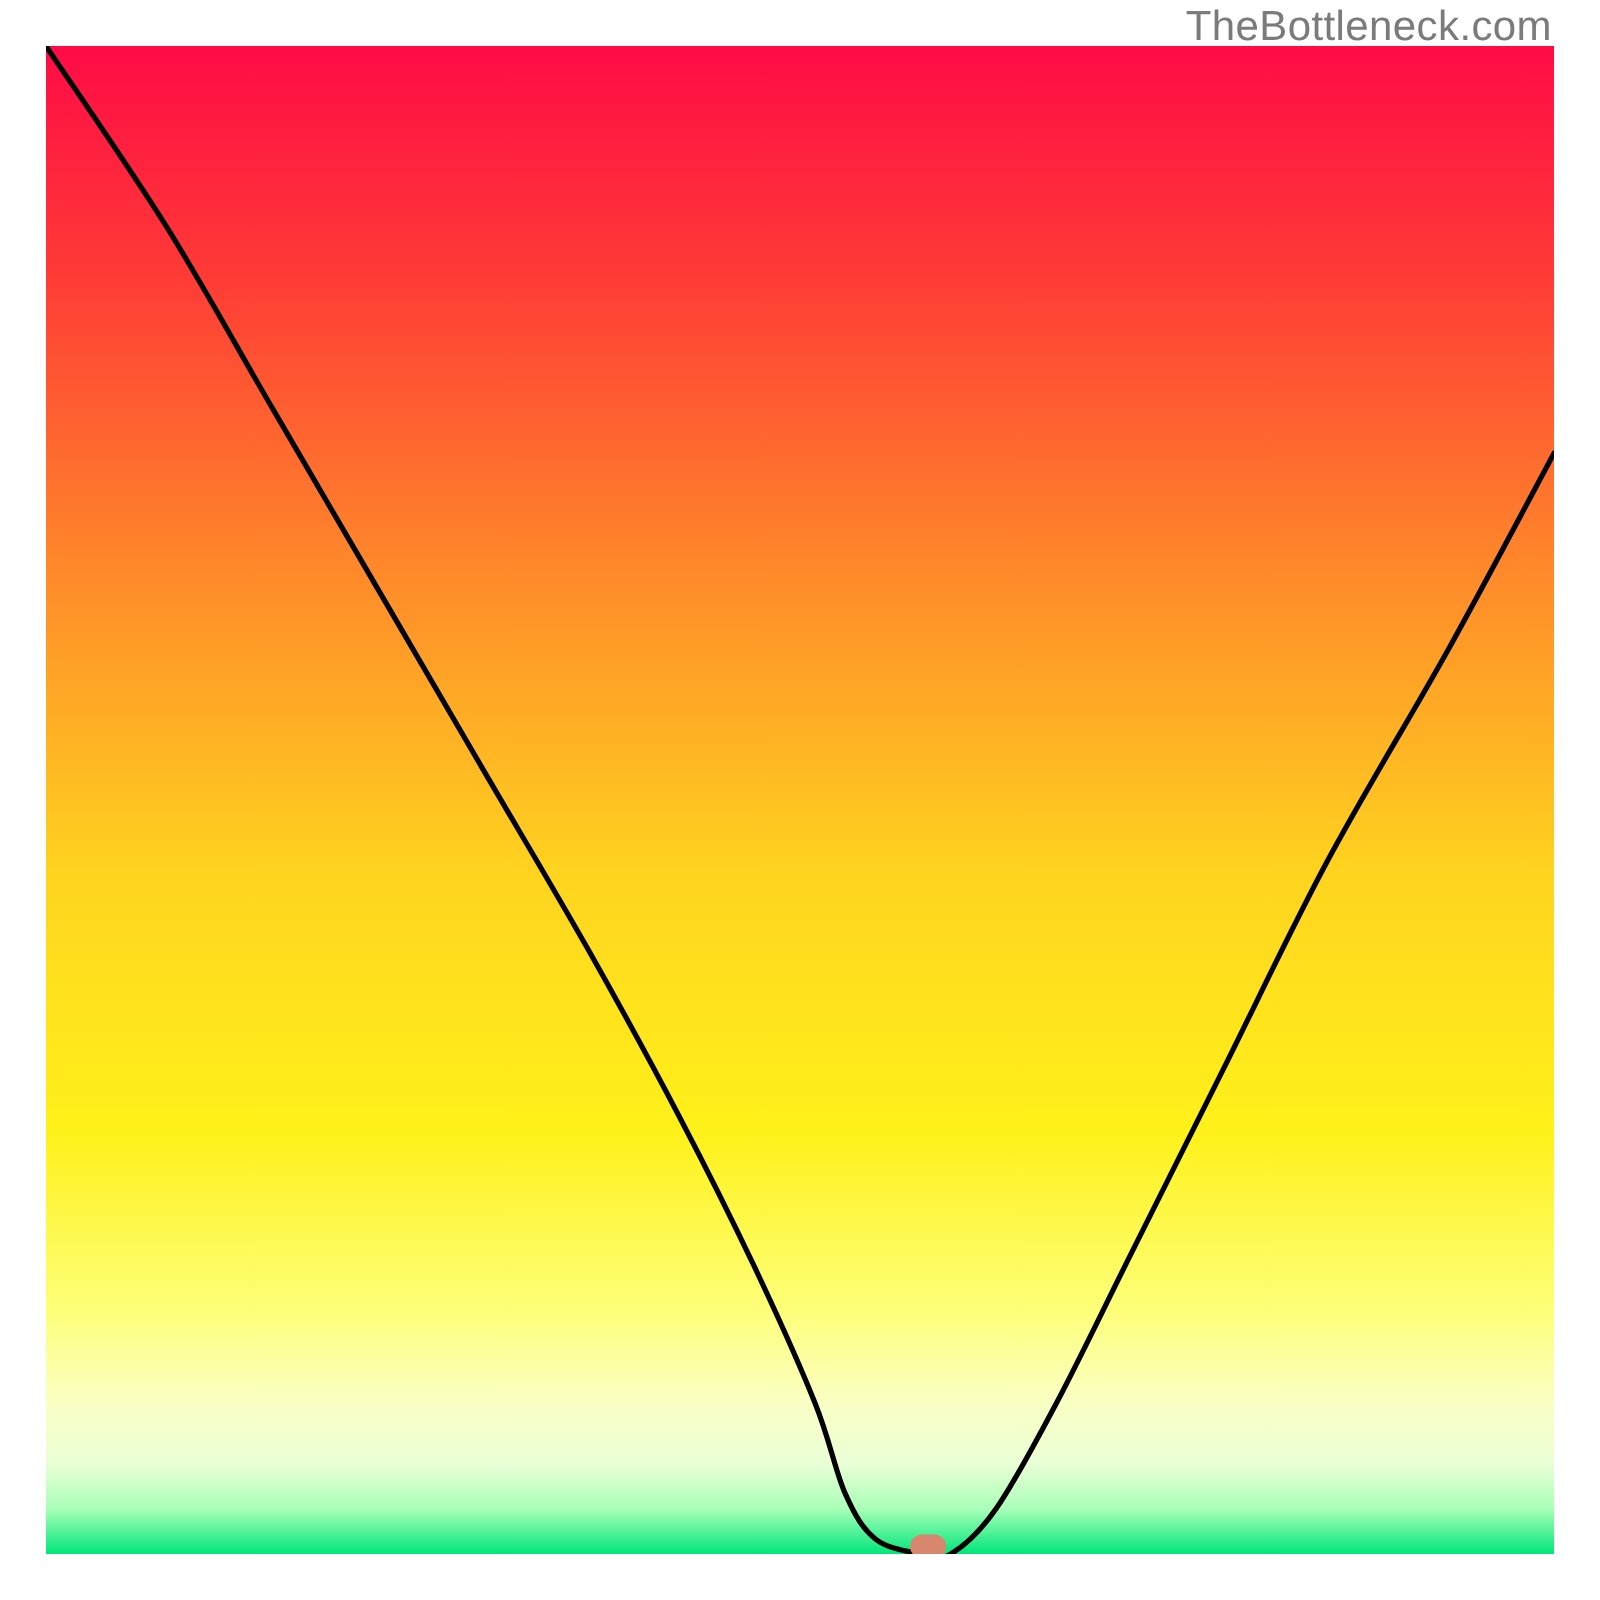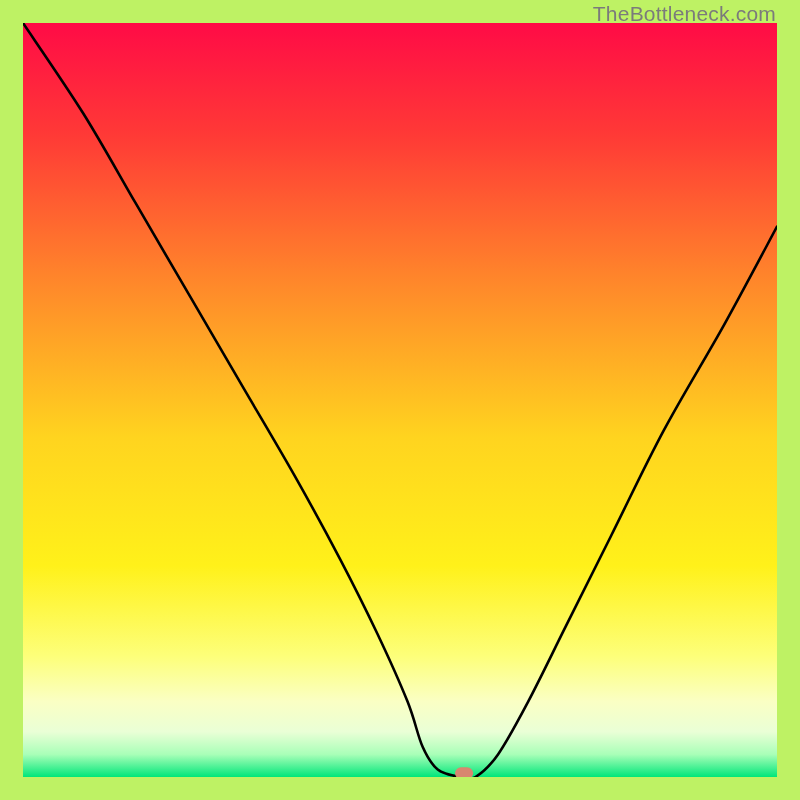--- a/index.html
+++ b/index.html
@@ -8,21 +8,21 @@
     width: 800px;
     height: 800px;
     background: #000;
     overflow: hidden;
     font-family: Arial, Helvetica, sans-serif;
   }
   .frame {
     position: relative;
     width: 800px;
     height: 800px;
-    background: #bef264;
+    background: #ffffff;
   }
   .plot-area {
     position: absolute;
     left: 23px;
     top: 23px;
     width: 754px;
     height: 754px;
     
   }
   .gradient {

